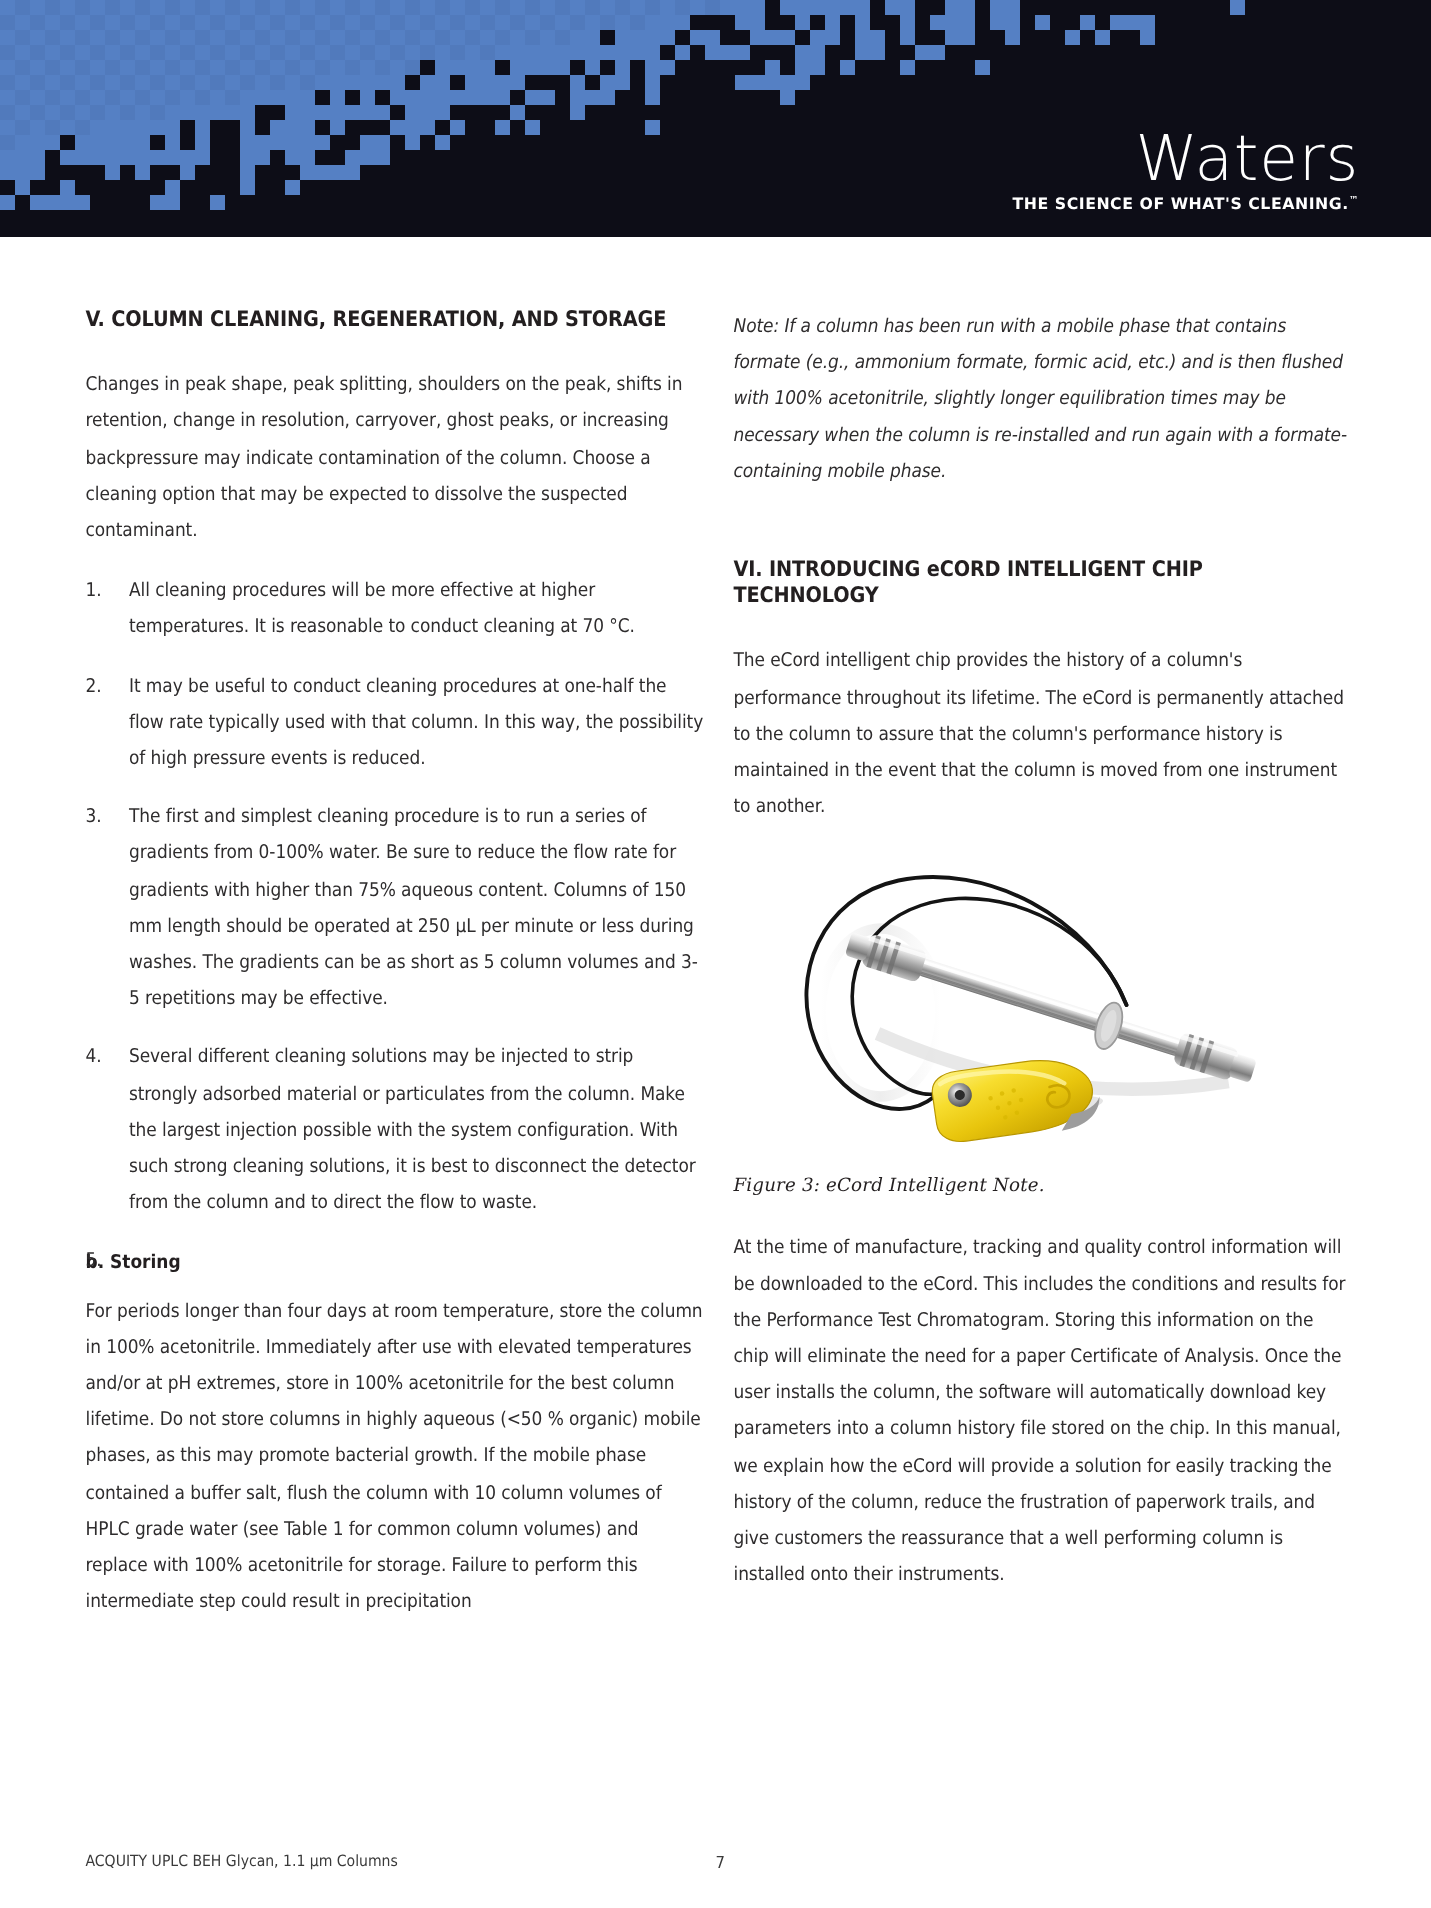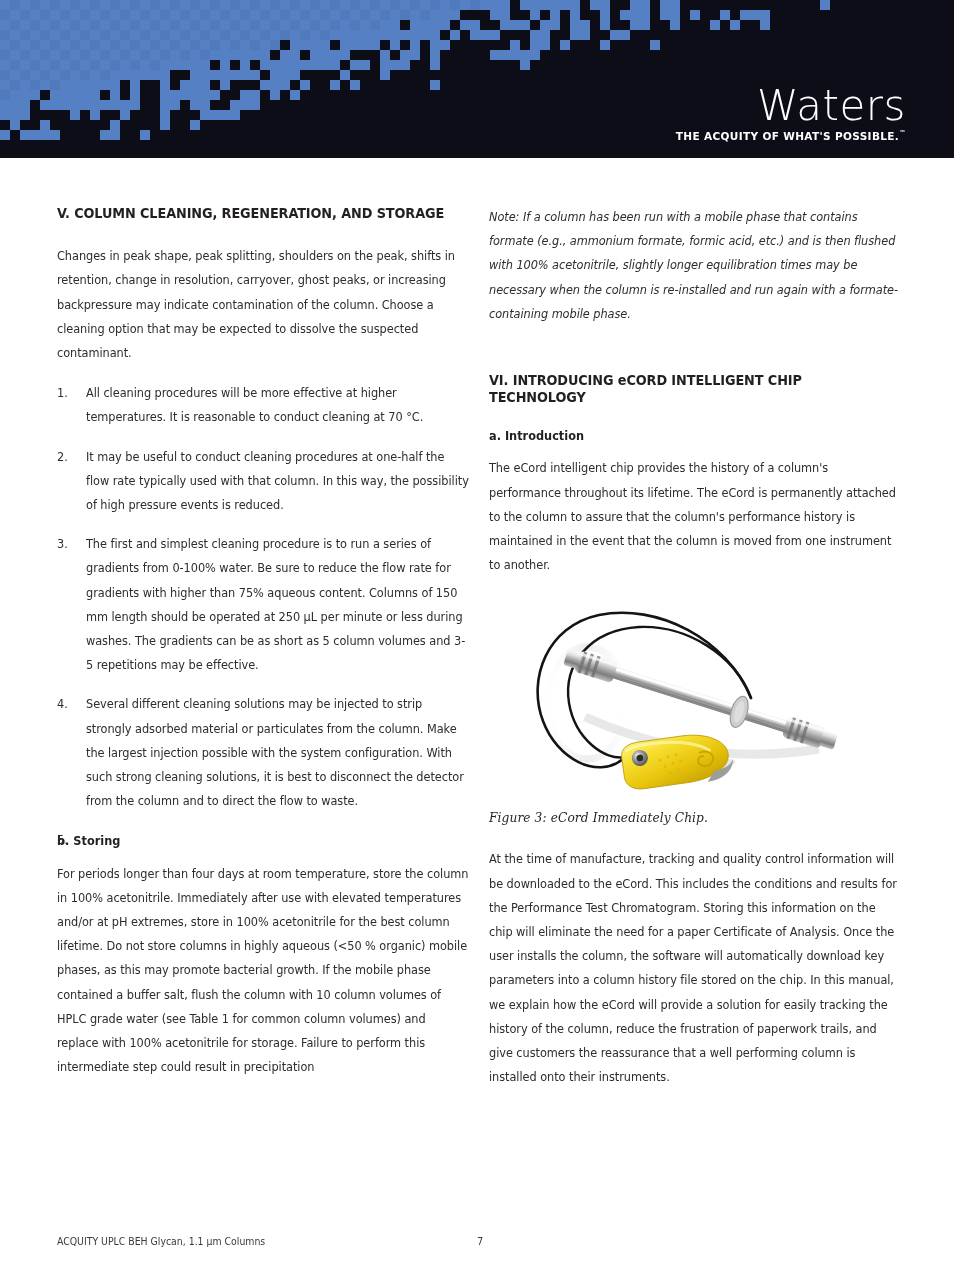--- a/index.html
+++ b/index.html
@@ -1495,21 +1495,21 @@
       <i class="px-dark" style="left: 920px; top: 150px; width: 10px; height: 10px;"></i>
       <i class="px-dark" style="left: 930px; top: 150px; width: 10px; height: 10px;"></i>
       <i class="px-dark" style="left: 940px; top: 150px; width: 10px; height: 10px;"></i>
       <i class="px-dark" style="left: 950px; top: 150px; width: 10px; height: 10px;"></i>
     </div>
   <div class="header-bottom-band"></div>
 
 
   <div class="waters-logo">
     <div class="waters-word">Waters</div>
-    <div class="waters-tag"><span>THE ACQUITY OF WHAT'S POSSIBLE.</span><span class="waters-tm">™</span></div>
+    <div class="waters-tag"><span>THE SCIENCE OF WHAT'S CLEANING.</span><span class="waters-tm">™</span></div>
   </div>
 </div>
 
 <div class="page">
 
   <div class="col col-left">
     <h2 class="section-title">V. COLUMN CLEANING, REGENERATION, AND STORAGE</h2>
 
 
     <p class="body-text">Changes in peak shape, peak splitting, shoulders on the peak, shifts in retention, change in resolution, carryover, ghost peaks, or increasing backpressure may indicate contamination of the column. Choose a cleaning option that may be expected to dissolve the suspected contaminant.</p>
@@ -1542,21 +1542,20 @@
   </div>
 
   <div class="col col-right">
 
     <p class="body-text note-text">Note: If a column has been run with a mobile phase that contains formate (e.g., ammonium formate, formic acid, etc.) and is then flushed with 100% acetonitrile, slightly longer equilibration times may be necessary when the column is re-installed and run again with a formate-containing mobile phase.</p>
 
     <div class="spacer-vi"></div>
 
     <h2 class="section-title">VI. INTRODUCING eCORD INTELLIGENT CHIP TECHNOLOGY</h2>
 
-    <h3 class="sub-title">a. Introduction</h3>
 
     <p class="body-text">The eCord intelligent chip provides the history of a column's performance throughout its lifetime. The eCord is permanently attached to the column to assure that the column's performance history is maintained in the event that the column is moved from one instrument to another.</p>
 
     <div class="figure-block">
       <div class="figure-img">
         <svg width="412" height="200" viewBox="0 0 412 200">
           <defs>
             <linearGradient id="steelBody" x1="0" y1="0" x2="0" y2="1">
               <stop offset="0%" stop-color="#f2f2f2"></stop>
               <stop offset="18%" stop-color="#ffffff"></stop>
@@ -1638,21 +1637,21 @@
               <circle cx="180" cy="174" r="1.5"></circle>
                 <circle cx="188" cy="172" r="1.5"></circle>
             </g>
 
             <path d="M 212 158 C 220 156 226 161 224 167 C 222 173 213 174 210 169 C 208 165 211 161 215 162" fill="none" stroke="#c9a400" stroke-width="1.8" stroke-linecap="round"></path>
 
             <path d="M 224 178 C 234 178 242 174 244 169 C 243 180 232 188 216 188 Z" fill="#9d9d9d"></path>
           </g>
         </svg>
       </div>
-      <div class="fig-caption">Figure 3: eCord Immediately Chip.</div>
+      <div class="fig-caption">Figure 3: eCord Intelligent Note.</div>
     </div>
 
     <p class="body-text" style="margin-top:22px;">At the time of manufacture, tracking and quality control information will be downloaded to the eCord. This includes the conditions and results for the Performance Test Chromatogram. Storing this information on the chip will eliminate the need for a paper Certificate of Analysis. Once the user installs the column, the software will automatically download key parameters into a column history file stored on the chip. In this manual, we explain how the eCord will provide a solution for easily tracking the history of the column, reduce the frustration of paperwork trails, and give customers the reassurance that a well performing column is installed onto their instruments.</p>
   </div>
 </div>
 
 <div class="footer">
   <span>ACQUITY UPLC BEH Glycan, 1.1 µm Columns</span>
   <span class="footer-page">7</span>
 </div>

